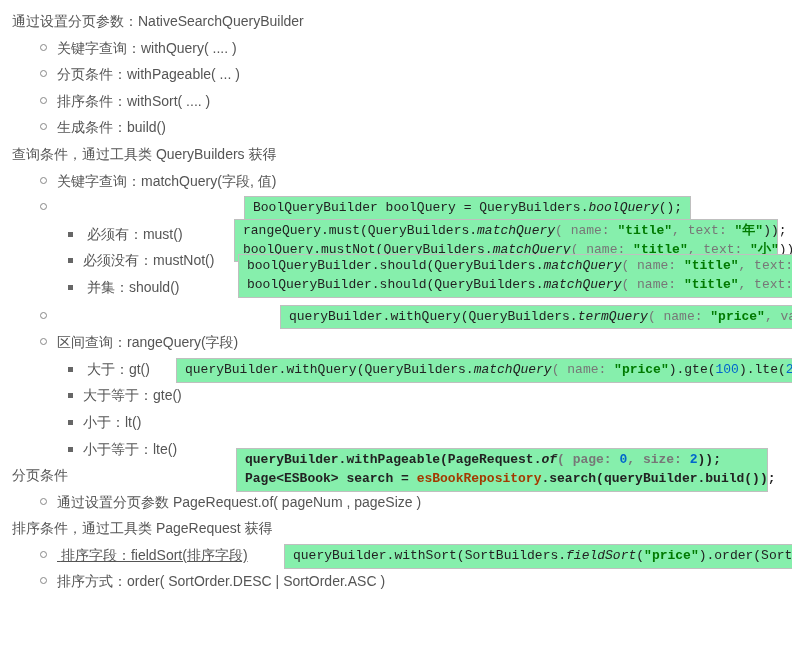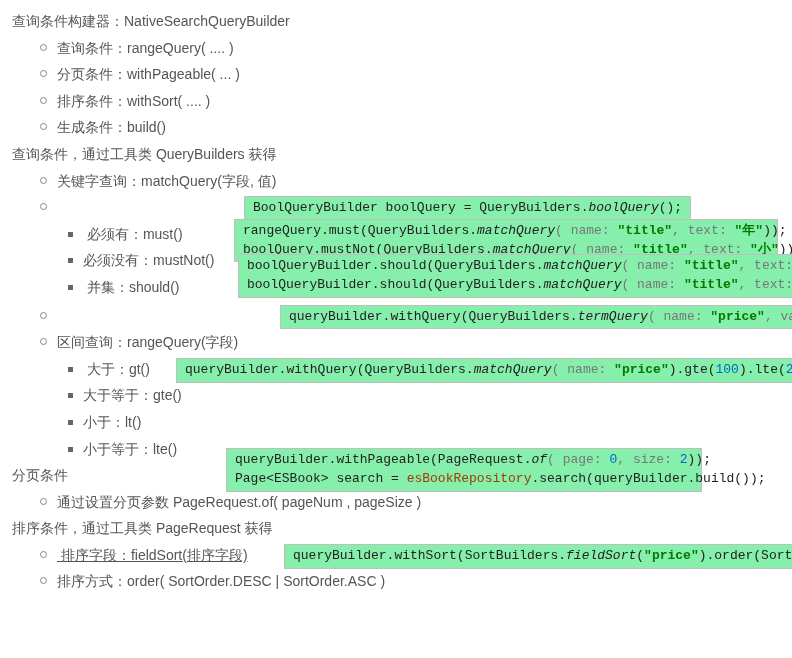--- a/index.html
+++ b/index.html
@@ -52,22 +52,22 @@
   .it { font-style: italic; color: #222; }
   .str { color: #007a00; font-weight: bold; }
   .num { color: #0066cc; }
   .pname { color: #777; }
   .fn { color: #a33a00; }
   .spacer { height: 2px; }
 </style>
 </head>
 <body>
 
-<div class="line l0">查询条件构建器：NativeSearchQueryBuilder</div>
-<div class="line l1 bullet-circ">查询条件：rangeQuery( .... )</div>
+<div class="line l0">通过设置分页参数：NativeSearchQueryBuilder</div>
+<div class="line l1 bullet-circ">关键字查询：withQuery( .... )</div>
 <div class="line l1 bullet-circ">分页条件：withPageable( ... )</div>
 <div class="line l1 bullet-circ">排序条件：withSort( .... )</div>
 <div class="line l1 bullet-circ">生成条件：build()</div>
 
 <div class="line l0">查询条件，通过工具类 QueryBuilders 获得</div>
 <div class="line l1 bullet-circ">关键字查询：matchQuery(字段, 值)</div>
 
 <div class="line l1 bullet-circ">
   <span class="abs" style="left:232px; top:0;">
     <span class="codebox"><span>BoolQueryBuilder boolQuery = QueryBuilders.</span><span class="it">boolQuery</span><span>();</span></span>
@@ -99,21 +99,21 @@
 <div class="line l2 bullet-sq" style="position:relative;">
   <span>大于：gt()</span>
   <span class="codebox abs" style="left:164px; top:2px;"><span>queryBuilder.withQuery(QueryBuilders.</span><span class="it">matchQuery</span><span class="pname">( name: </span><span class="str">"price"</span><span>).gte(</span><span class="num">100</span><span>).lte(</span><span class="num">290</span></span>
 </div>
 <div class="line l2 bullet-sq">大于等于：gte()</div>
 <div class="line l2 bullet-sq">小于：lt()</div>
 <div class="line l2 bullet-sq">小于等于：lte()</div>
 
 <div class="line l0" style="position:relative;">
   <span>分页条件</span>
-  <div class="codebox block abs" style="left:214px; top:-14px; width:476px;"><span>queryBuilder.withPageable(PageRequest.</span><span class="it">of</span><span class="pname">( page: </span><span class="num">0</span><span class="pname">, size: </span><span class="num">2</span><span>));</span>
+  <div class="codebox block abs" style="left:224px; top:-14px; width:532px;font-weight:bold;"><span>queryBuilder.withPageable(PageRequest.</span><span class="it">of</span><span class="pname">( page: </span><span class="num">0</span><span class="pname">, size: </span><span class="num">2</span><span>));</span>
 <span>Page&lt;ESBook&gt; search = </span><span class="fn">esBookRepository</span><span>.search(queryBuilder.build());</span></div>
 </div>
 <div class="line l1 bullet-circ">通过设置分页参数  PageRequest.of( pageNum , pageSize )</div>
 
 <div class="line l0">排序条件，通过工具类 PageRequest 获得</div>
 
 <div class="line l1 bullet-circ" style="position:relative;text-decoration:underline;">
   <span>排序字段：fieldSort(排序字段)</span>
   <span class="codebox abs" style="left:272px; top:2px;"><span>queryBuilder.withSort(SortBuilders.</span><span class="it">fieldSort</span><span>(</span><span class="str">"price"</span><span>).order(SortOrder.</span></span>
 </div>

